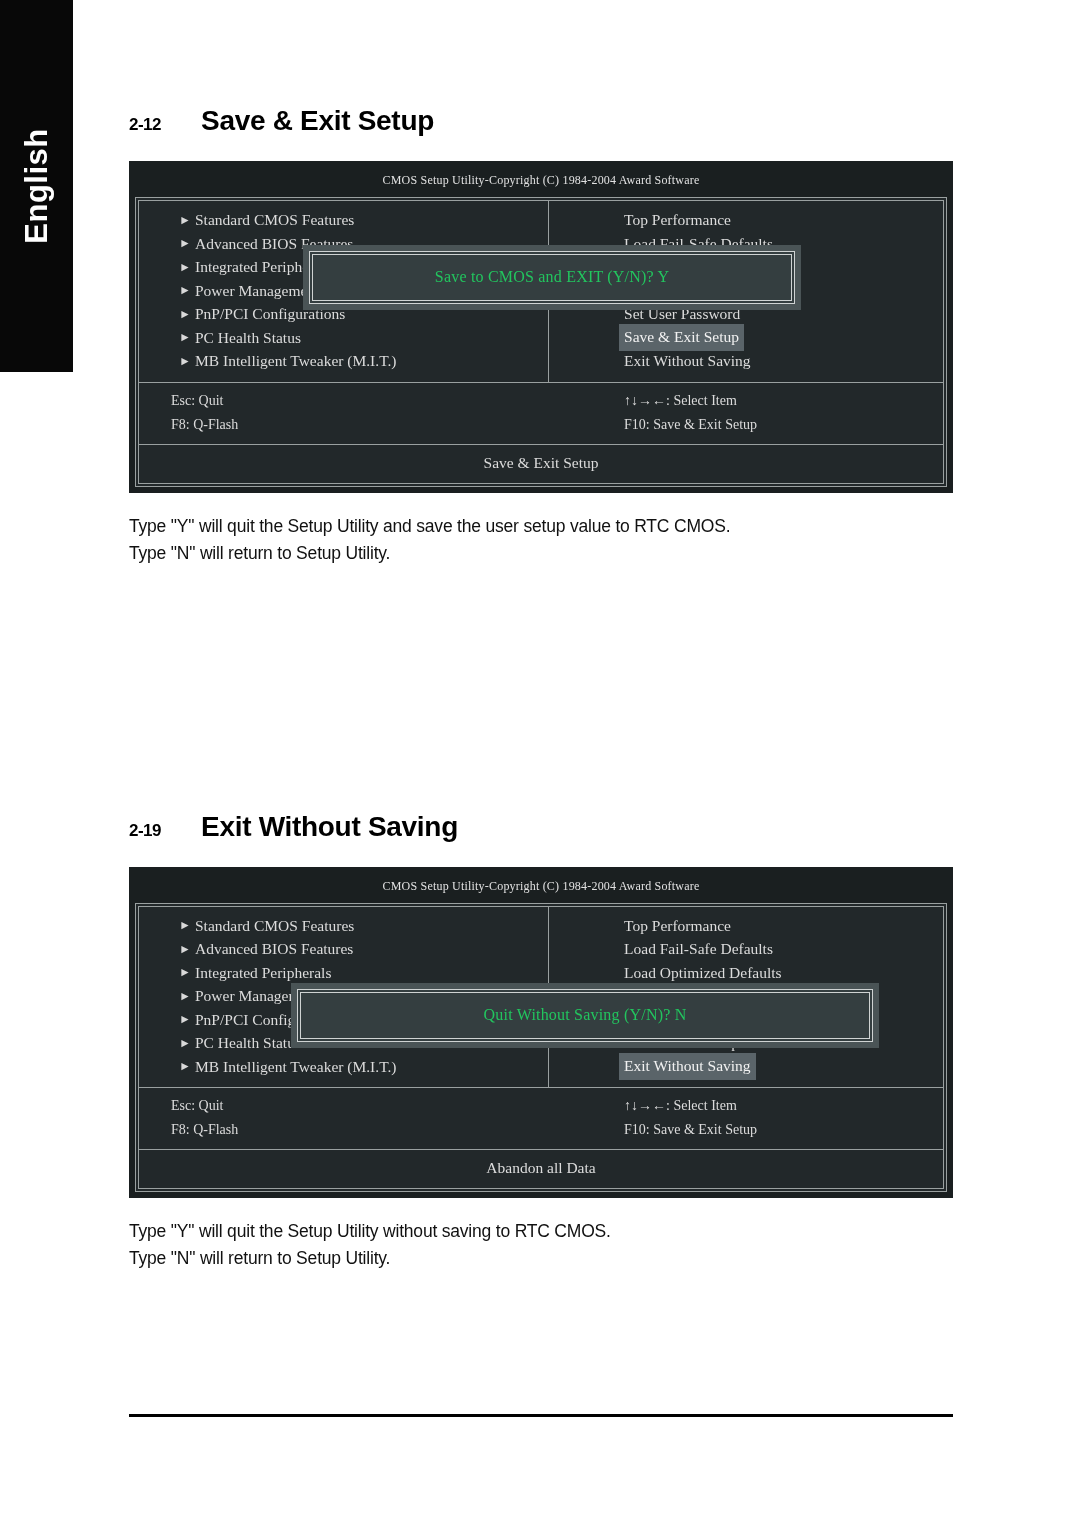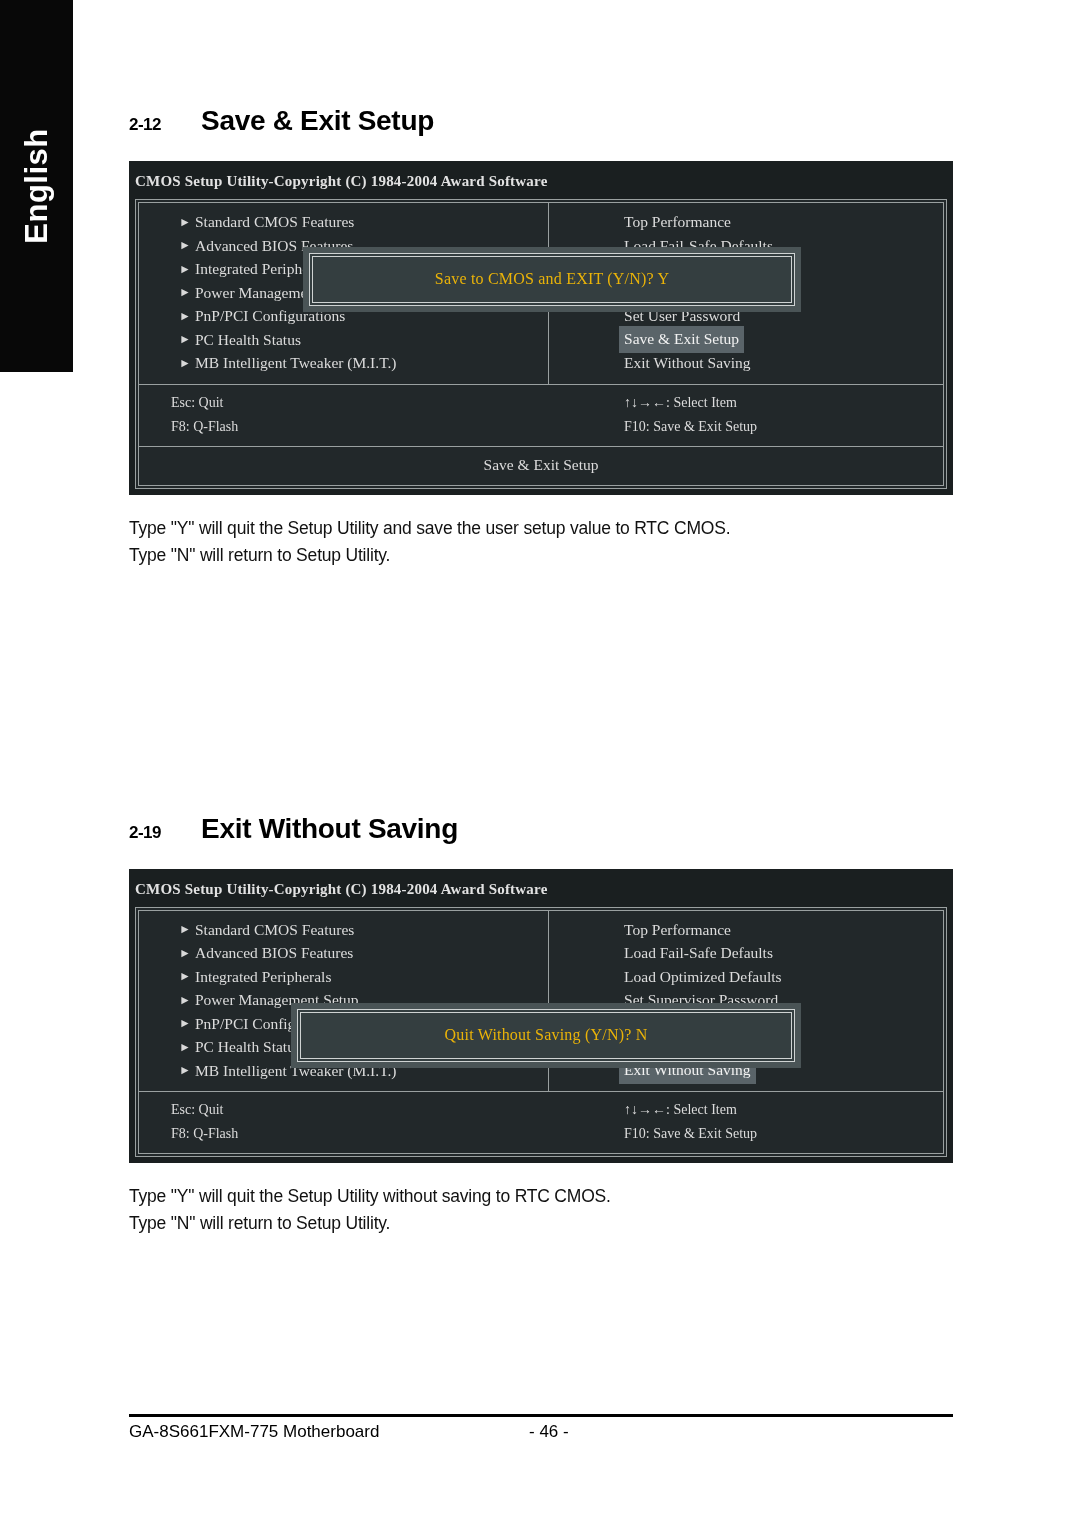--- a/index.html
+++ b/index.html
@@ -68,25 +68,25 @@
   
   .bios {
     position: relative;
     background: #1a1f20;
     padding: 6px;
     box-sizing: border-box;
     font-family: "Liberation Serif", serif;
     color: #d8d8d8;
   }
   .bios-title {
-    font-size: 15px;
+    text-align: center;
+    font-size: 12px;
     padding: 6px 0 9px 0;
     color: #e2e2e2;
     letter-spacing: 0.2px;
-    font-weight: bold;
   }
   .bios-frame {
     border: 1px solid #9aa0a0;
     padding: 2px;
     background: #22282a;
   }
   .bios-frame-inner {
     border: 1px solid #9aa0a0;
     background: #22282a;
   }
@@ -179,21 +179,21 @@
   .bios-dialog-inner {
     border: 1px solid #cfd3d3;
     background: #343e40;
     padding: 2px;
   }
   .bios-dialog-inner2 {
     border: 1px solid #cfd3d3;
     background: #343e40;
     text-align: center;
     font-size: 16px;
-    color: #eab308;
+    color: #22c55e;
     padding: 13px 0 14px 0;
     letter-spacing: 0.2px;
   }
 
   
   .para {
     font-family: "Liberation Sans", sans-serif;
     font-size: 17.5px;
     line-height: 27px;
     color: #111;
@@ -387,47 +387,44 @@
               <span class="menu-label">Set User Password</span>
             </div>
             <div class="menu-item">
               <span class="menu-label">Save &amp; Exit Setup</span>
             </div>
             <div class="menu-item selected">
               <span class="menu-label">Exit Without Saving</span>
             </div>
           </div>
 
-          <div class="bios-dialog" style="left:152px; top:92px; width:510px;">
+          <div class="bios-dialog" style="left:152px; top:76px; width:588px;">
             <div class="bios-dialog-inner">
               <div class="bios-dialog-inner2">Quit Without Saving (Y/N)? N</div>
             </div>
           </div>
         </div>
 
         <div class="hint-sep"></div>
         <div class="hints">
           <div class="col-a">
             <div class="hint-line">Esc: Quit</div>
             <div class="hint-line">F8: Q-Flash</div>
           </div>
           <div class="col-b">
             <div class="hint-line">↑↓→←: Select Item</div>
             <div class="hint-line">F10: Save &amp; Exit Setup</div>
           </div>
         </div>
+        <div class="bios-footer">Abandon all Data</div>
       </div>
     </div>
   </div>
 
   <div style="height:20px"></div>
   <div class="para">Type "Y" will quit the Setup Utility without saving to RTC CMOS.</div>
   <div class="para">Type "N" will return to Setup Utility.</div>
 
 </div>
 
 <div class="page-footer">
   <div class="footer-rule"></div>
-  <div class="footer-row">
-    <span class="footer-left">GA-8S661FXM-775 Motherboard</span>
-    <span class="footer-center">- 46 -</span>
-  </div>
 </div>
 
 </body></html>

